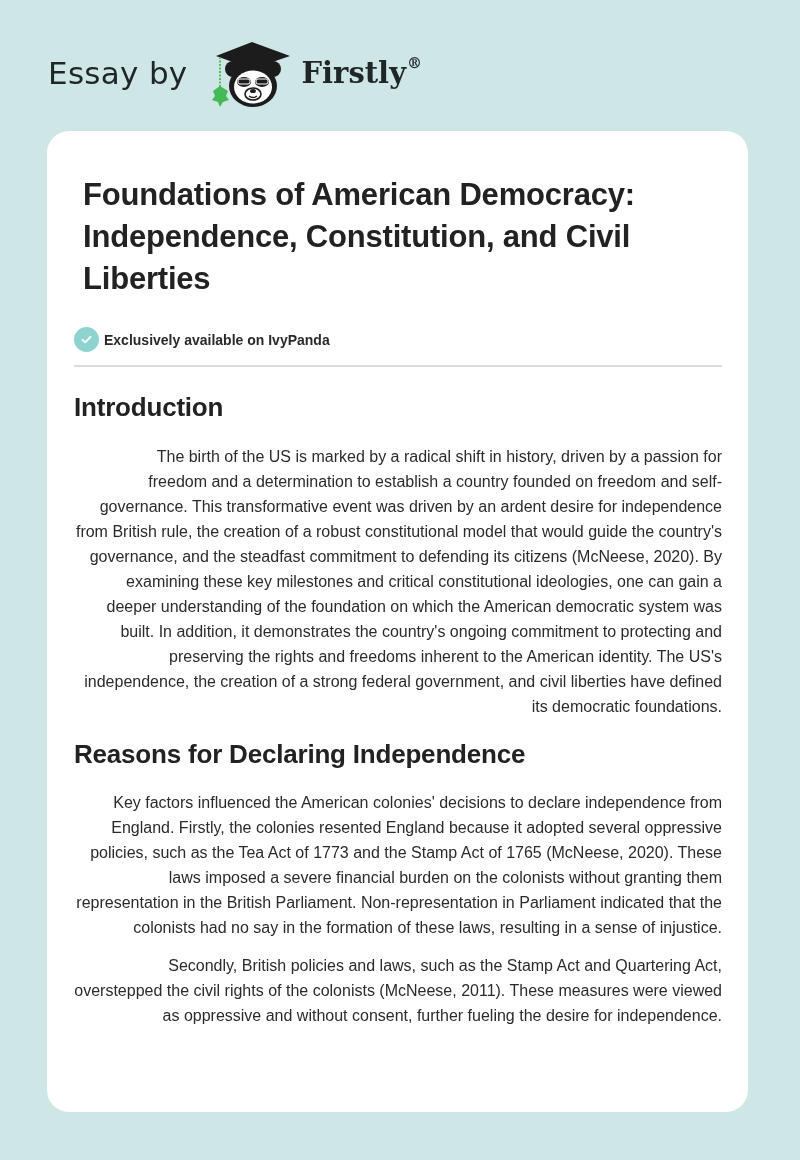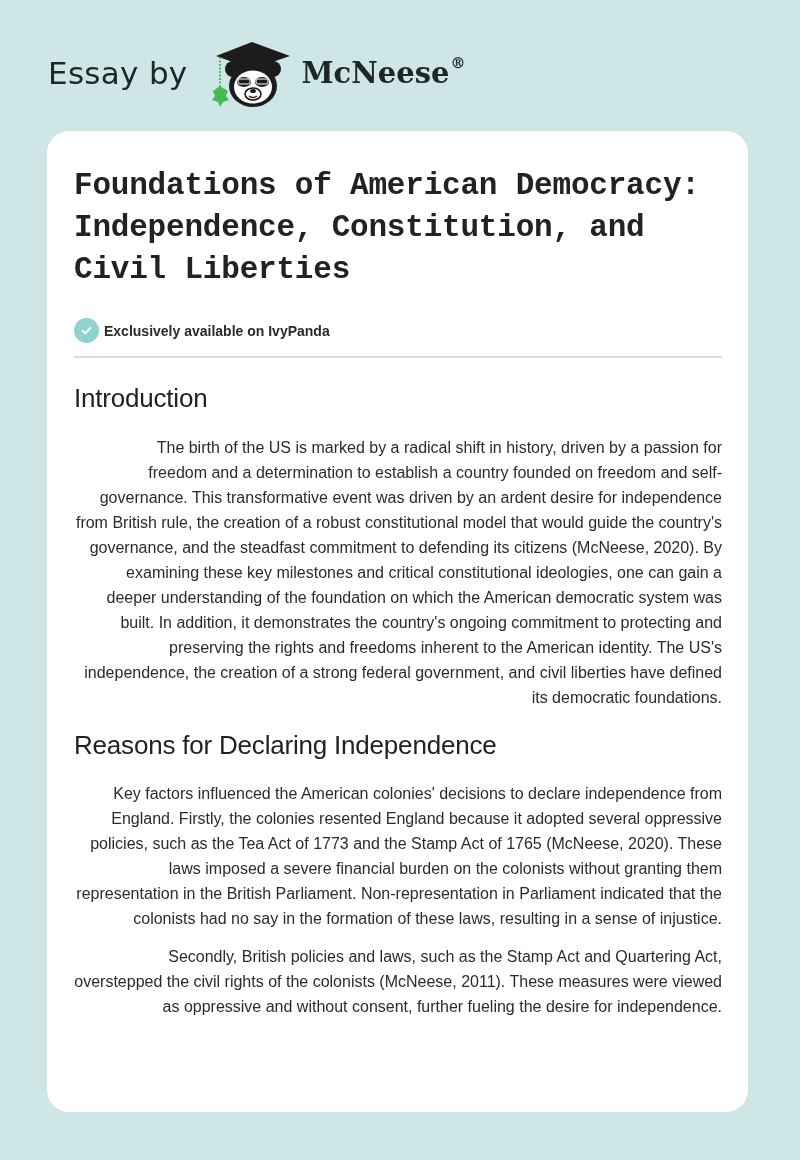--- a/index.html
+++ b/index.html
@@ -60,23 +60,22 @@
     border-radius: 22px;
   }
   .card-inner {
     padding: 34px 26px 0 27px;
   }
   .title {
     font-size: 31px;
     font-weight: bold;
     line-height: 42px;
     color: #222222;
-    margin: 0;
+    margin: 9px;
     letter-spacing: -0.2px;
-    font-family: Liberation Mono, monospace;
   }
   .badge {
     display: flex;
     align-items: center;
     margin-top: 27px;
   }
   .badge-icon {
     width: 25px;
     height: 25px;
     border-radius: 50%;
@@ -92,21 +91,21 @@
     color: #2a2a2a;
   }
   .divider {
     height: 2px;
     background: #dcdcdc;
     margin-top: 13px;
     margin-right: 0;
   }
   h2 {
     font-size: 26px;
-    font-weight: normal;
+    font-weight: bold;
     color: #222222;
     margin: 23px 0 20px 0;
     line-height: 34px;
     letter-spacing: -0.2px;
   }
   h2.second {
     margin-top: 18px;
     margin-bottom: 19px;
   }
   p {
@@ -142,21 +141,21 @@
       <ellipse cx="38" cy="46" rx="7" ry="5" fill="#1c1c1c"></ellipse>
       <ellipse cx="56" cy="46" rx="7" ry="5" fill="#1c1c1c"></ellipse>
       <rect x="32" y="43" width="12" height="5" rx="2" fill="none" stroke="#ffffff" stroke-width="1"></rect>
       <rect x="50" y="43" width="12" height="5" rx="2" fill="none" stroke="#ffffff" stroke-width="1"></rect>
 
       <ellipse cx="47" cy="58" rx="8" ry="6" fill="none" stroke="#1c1c1c" stroke-width="1.6"></ellipse>
       <ellipse cx="47" cy="55" rx="3" ry="2" fill="#1c1c1c"></ellipse>
       <path d="M43 60 Q47 63 51 60" fill="none" stroke="#1c1c1c" stroke-width="1.3"></path>
     </svg>
   </span>
-  <span class="brand-name"><span>McNeese</span><span class="brand-reg">®</span></span>
+  <span class="brand-name"><span>Firstly</span><span class="brand-reg">®</span></span>
 </header>
 
 <main class="card">
   <div class="card-inner">
     <h1 class="title">Foundations of American Democracy: Independence, Constitution, and Civil Liberties</h1>
 
     <div class="badge">
       <span class="badge-icon">
         <svg width="13" height="13" viewBox="0 0 13 13">
           <path d="M2.5 6.8 L5.3 9.4 L10.5 3.8" fill="none" stroke="#ffffff" stroke-width="1.8" stroke-linecap="round" stroke-linejoin="round"></path>

